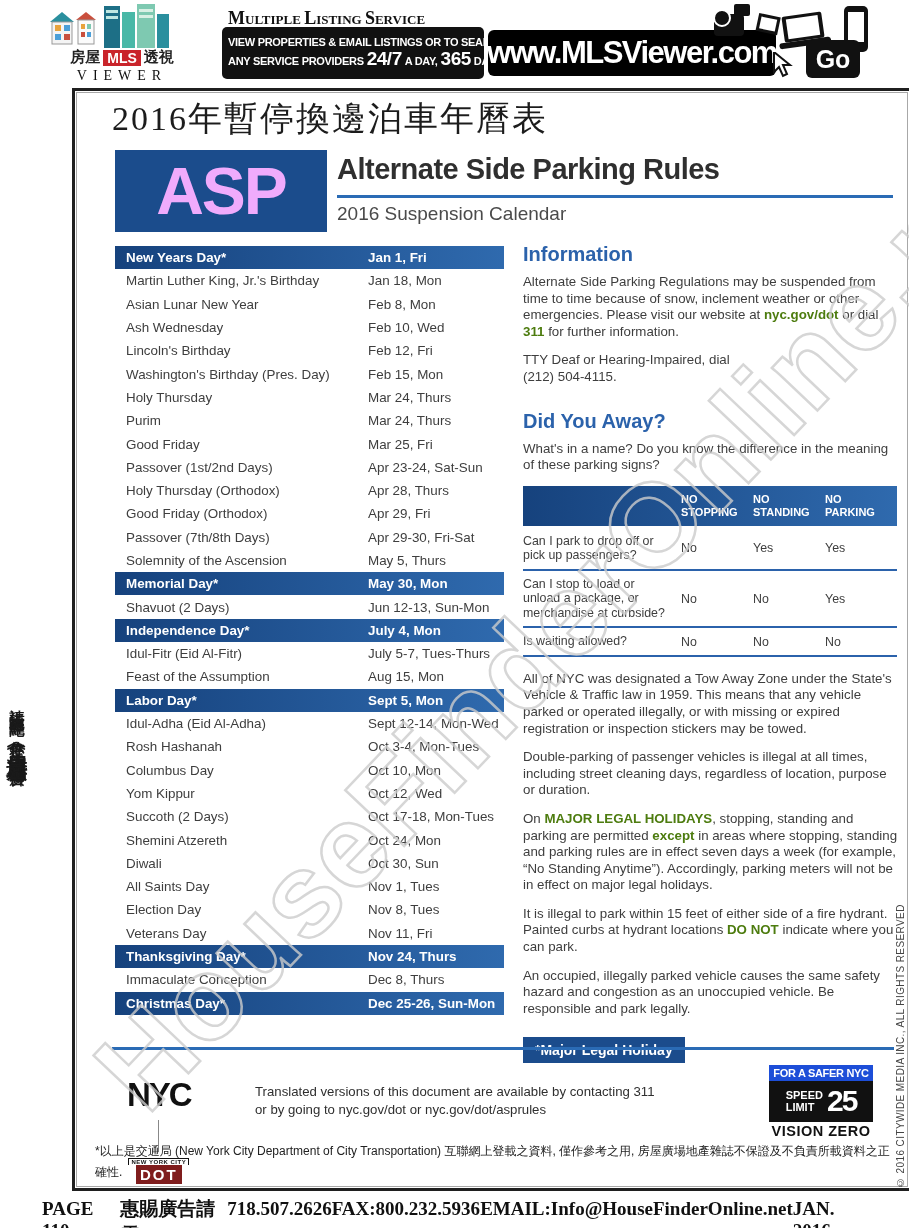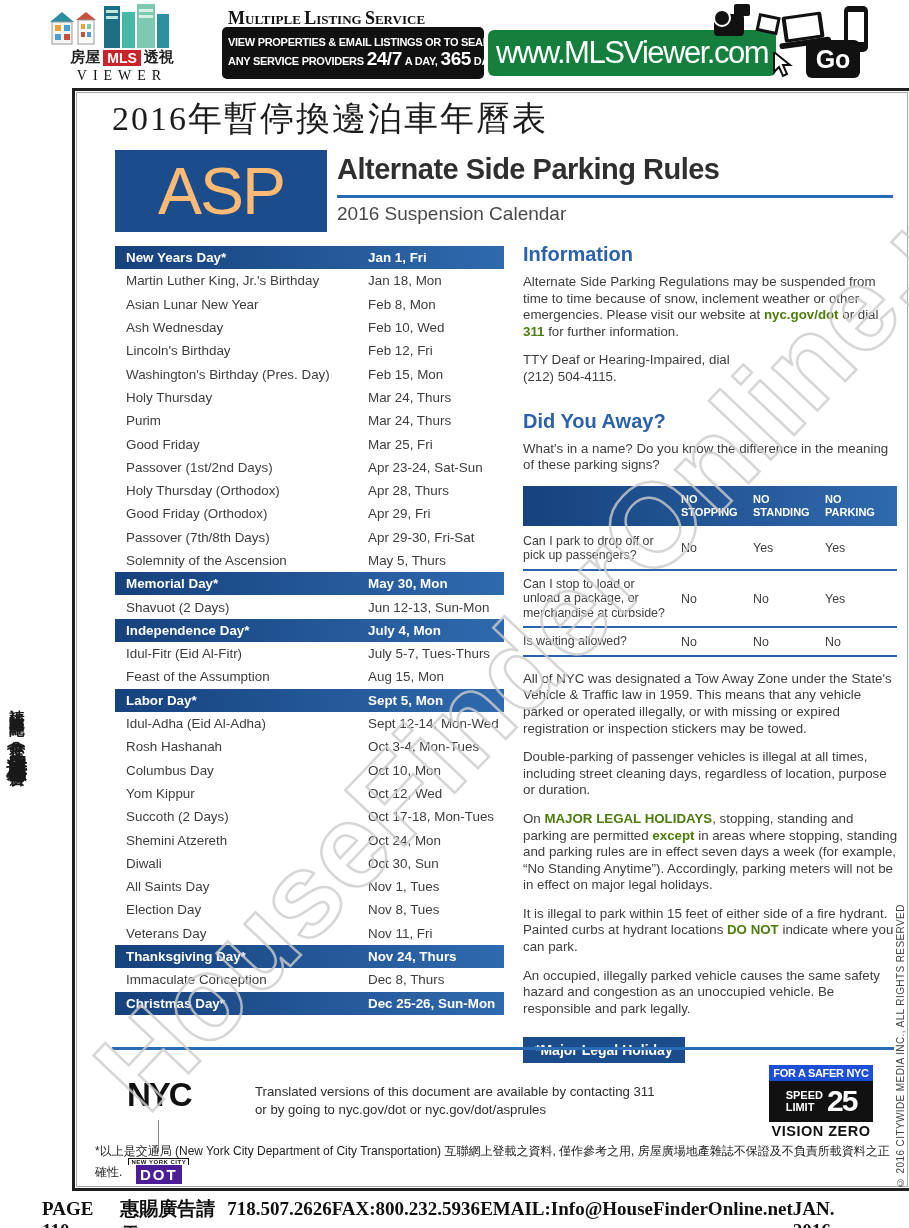--- a/index.html
+++ b/index.html
@@ -18,36 +18,36 @@
                font-family:"Liberation Serif",serif;color:#111;margin-top:1px;}
   .mls-service{position:absolute;left:228px;top:8px;font-family:"Liberation Serif",serif;
                font-weight:bold;color:#111;font-size:13px;}
   .mls-service .big{font-size:18px;}
   .banner-bar{position:absolute;left:222px;top:27px;width:262px;height:52px;background:#111;
               border-radius:5px;color:#fff;font-weight:bold;display:flex;flex-direction:column;
               justify-content:center;padding:0 6px;box-sizing:border-box;}
   .banner-l1{font-size:11px;letter-spacing:-0.3px;white-space:nowrap;}
   .banner-l2{font-size:11px;letter-spacing:-0.3px;white-space:nowrap;display:flex;align-items:baseline;gap:3px;}
   .banner-l2 .big{font-size:19px;letter-spacing:-0.5px;}
-  .www-box{position:absolute;left:488px;top:30px;width:288px;height:46px;background:#15803d;
+  .www-box{position:absolute;left:488px;top:30px;width:288px;height:46px;background:#000000;
            border-radius:6px;color:#fff;display:flex;align-items:center;justify-content:center;
-           font-weight:normal;font-size:31px;letter-spacing:-1.5px;}
+           font-weight:bold;font-size:31px;letter-spacing:-1.5px;}
   .go-box{position:absolute;left:806px;top:40px;width:54px;height:38px;background:#111;
           border-radius:6px;color:#fff;display:flex;align-items:center;justify-content:center;
           font-weight:bold;font-size:25px;}
   .devices{position:absolute;left:712px;top:0px;}
   .cursor-ic{position:absolute;left:772px;top:52px;}
   
   .board{position:absolute;left:35px;top:88px;width:834px;height:1097px;border:3px solid #1f1f1f;background:#fff;margin-left:37px;}
   .board-inner{position:absolute;inset:1px;border:1px solid #a8a8a8;pointer-events:none;}
   .zh-title{position:absolute;left:37px;top:5px;font-size:34px;color:#1c1c1c;
             font-family:"Liberation Serif",serif;letter-spacing:2px;}
   .asp-box{position:absolute;left:40px;top:59px;width:212px;height:82px;background:#1b4c8c;
-           color:#fdba74;display:flex;align-items:center;justify-content:center;
-           font-weight:normal;font-size:66px;letter-spacing:-2px;}
+           color:#f0abfc;display:flex;align-items:center;justify-content:center;
+           font-weight:bold;font-size:66px;letter-spacing:-2px;}
   .asp-heading{position:absolute;left:262px;top:62px;font-size:29px;font-weight:bold;color:#2f2f2f;letter-spacing:-0.5px;}
   .asp-underline{position:absolute;left:262px;top:104px;width:556px;height:3px;background:#2a6bb5;}
   .asp-sub{position:absolute;left:262px;top:112px;font-size:19px;color:#4a4a4a;}
   
   .cal{position:absolute;left:40px;top:155px;width:389px;}
   .cal-row{height:23.3px;display:grid;grid-template-columns:242px 1fr;align-items:center;
            padding-left:11px;font-size:13.4px;color:#3e3e3e;box-sizing:border-box;}
   .cal-row.hl{background:linear-gradient(90deg,#16427d,#2f6aae);color:#fff;font-weight:bold;}
   
   .rcol{position:absolute;left:448px;top:152px;width:376px;}
@@ -67,21 +67,21 @@
   .major-box{display:inline-block;background:#1b4c8c;color:#fff;font-weight:bold;font-size:14px;
              padding:5px 12px;margin-top:8px;}
   
   .foot-line{position:absolute;left:37px;top:956px;width:782px;height:3px;background:#2a6bb5;}
   .nyc-logo{position:absolute;left:52px;top:985px;display:flex;align-items:center;gap:6px;flex-direction:column;}
   .nyc-txt{font-weight:900;font-size:33px;letter-spacing:-2px;color:#111;}
   .dot-sep{width:1px;height:32px;background:#888;}
   .dot-block{display:flex;flex-direction:column;align-items:center;}
   .dot-city{font-size:6px;font-weight:bold;color:#111;letter-spacing:0.5px;border:1px solid #111;
             padding:0 2px;border-bottom:none;}
-  .dot-txt{background:#4c1d95;color:#fff;font-weight:900;font-size:15px;letter-spacing:2px;padding:1px 4px;}
+  .dot-txt{background:#7f1d1d;color:#fff;font-weight:900;font-size:15px;letter-spacing:2px;padding:1px 4px;}
   .translated{position:absolute;left:180px;top:992px;width:470px;text-align:left;
               font-size:13.2px;line-height:18px;color:#2f2f2f;}
   .safer{position:absolute;left:694px;top:974px;width:104px;}
   .safer-red{background:#1d4ed8;color:#fff;font-weight:bold;font-size:11px;text-align:center;
              padding:2px 0;letter-spacing:-0.3px;}
   .speed-box{background:#111;color:#fff;display:flex;align-items:center;justify-content:center;gap:4px;
              padding:3px 0 4px 0;}
   .speed-words{display:flex;flex-direction:column;font-weight:bold;font-size:11px;line-height:12px;}
   .speed-num{font-weight:900;font-size:30px;letter-spacing:-2px;}
   .vision{font-weight:900;font-size:14.5px;color:#111;text-align:center;letter-spacing:0.5px;margin-top:1px;}

